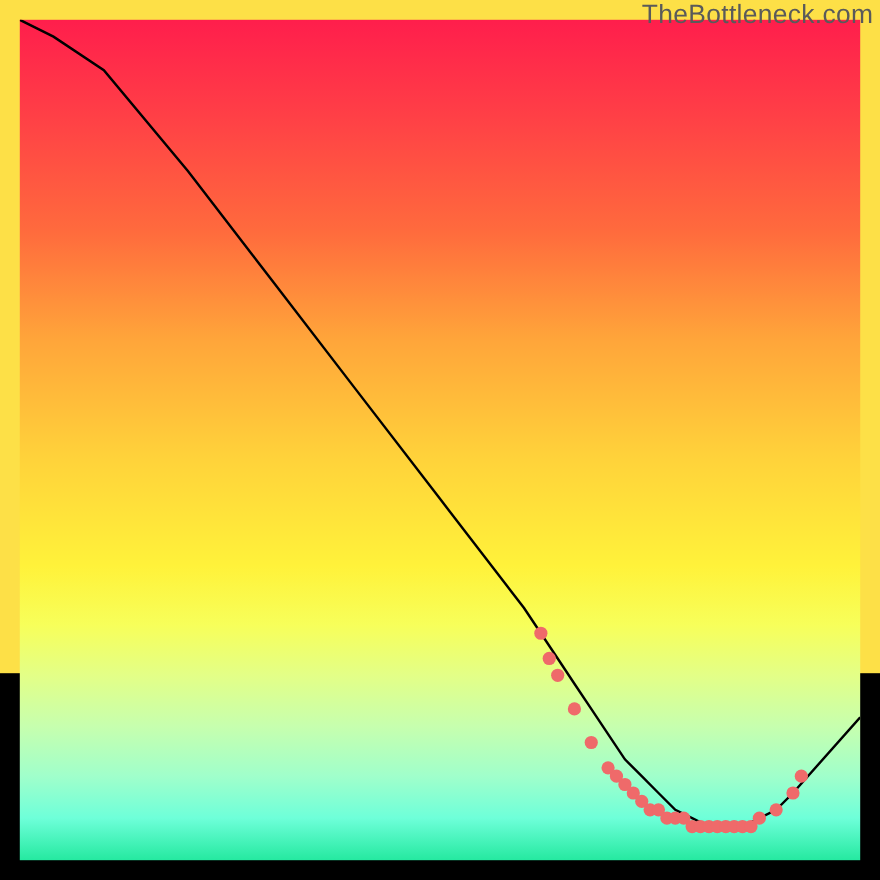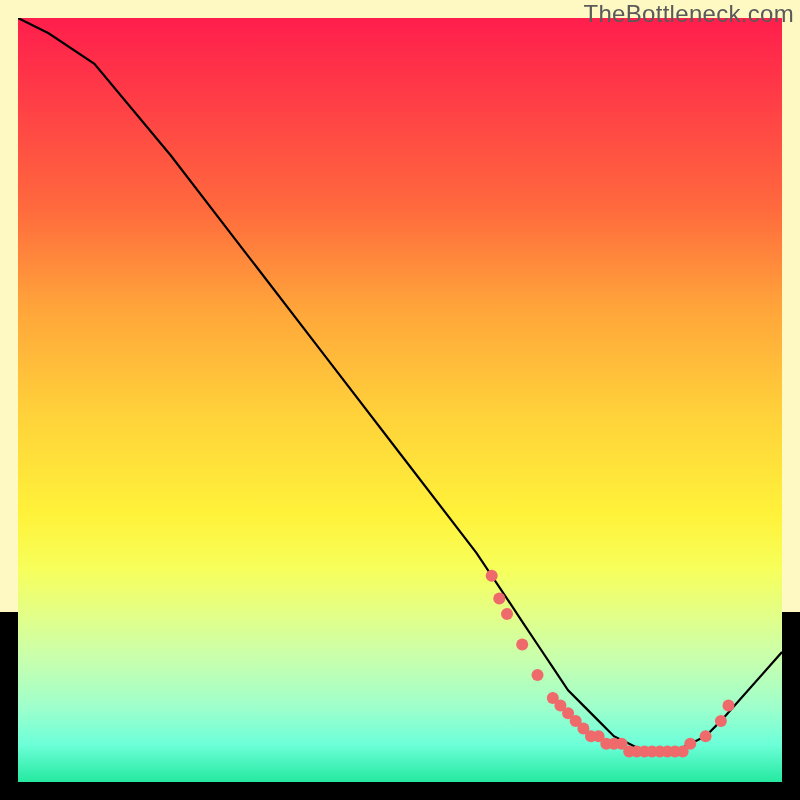--- a/index.html
+++ b/index.html
@@ -8,21 +8,21 @@
     width: 800px;
     height: 800px;
     background: #000;
     font-family: Arial, Helvetica, sans-serif;
     overflow: hidden;
   }
   .stage {
     position: relative;
     width: 800px;
     height: 612px;
-    background: #fef9c3;
+    background: #fde047;
   }
   .plot {
     position: absolute;
     left: 18px;
     top: 18px;
     width: 764px;
     height: 764px;
     background: linear-gradient(to bottom,
       #ff1e4c 0%,
       #ff3b47 10%,

